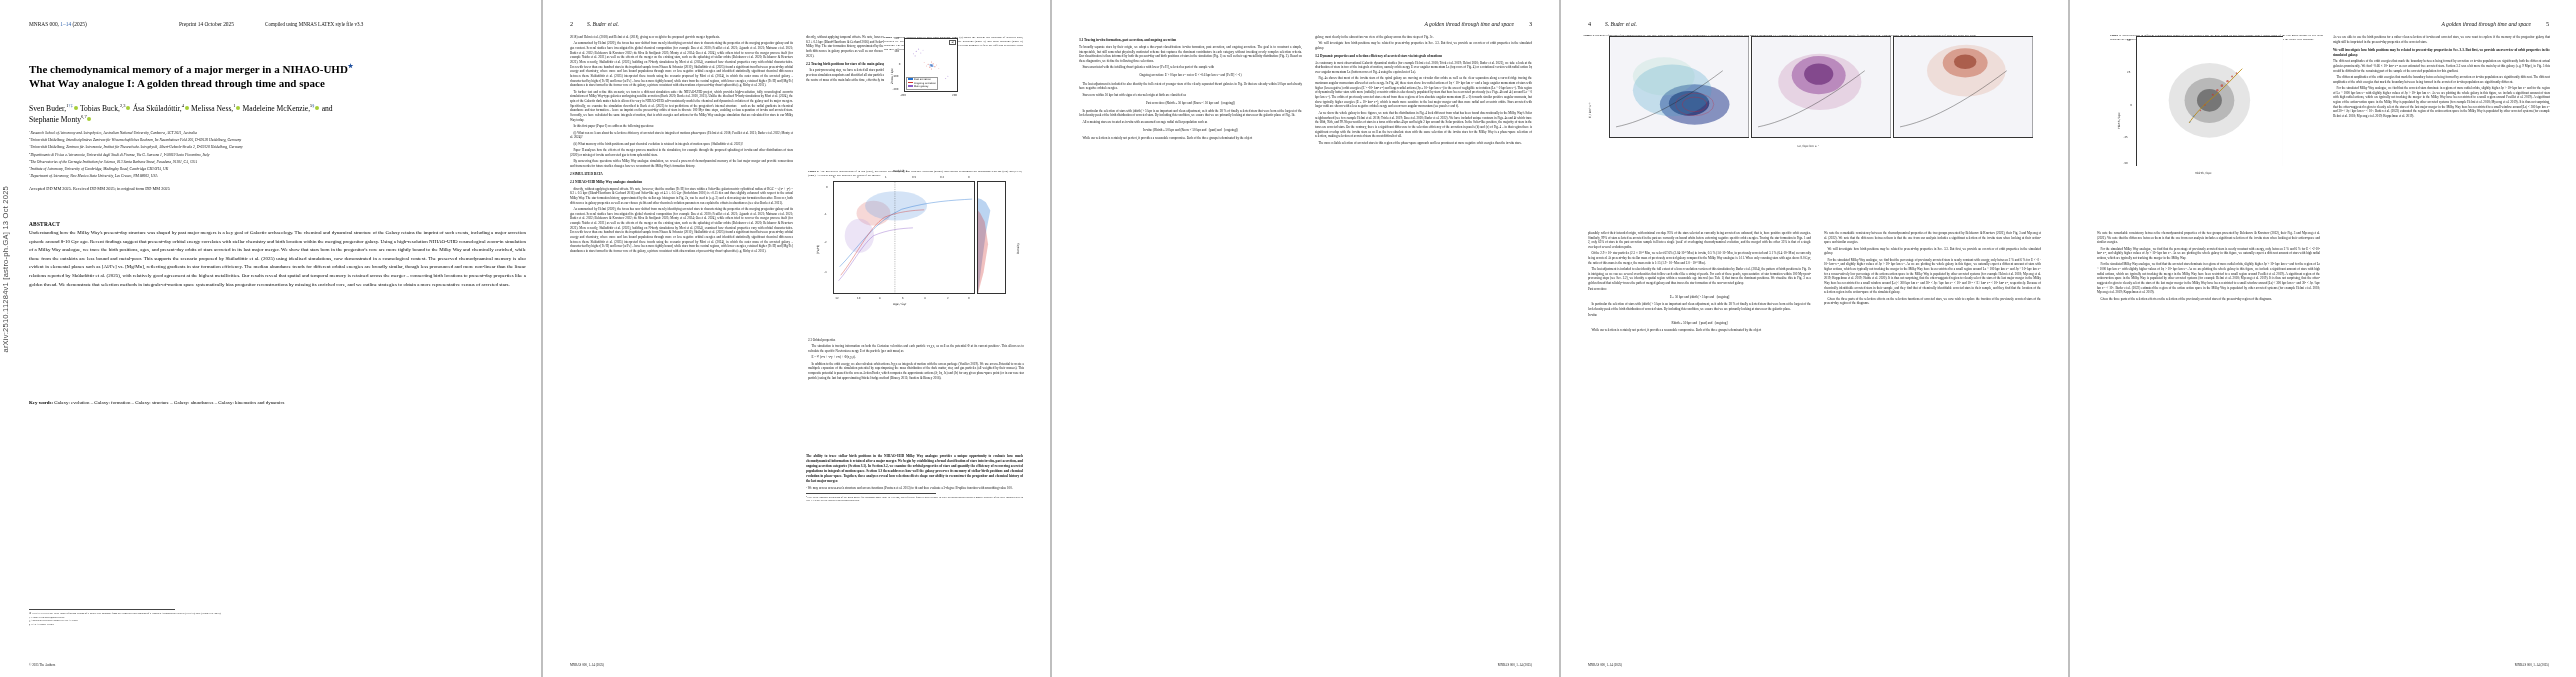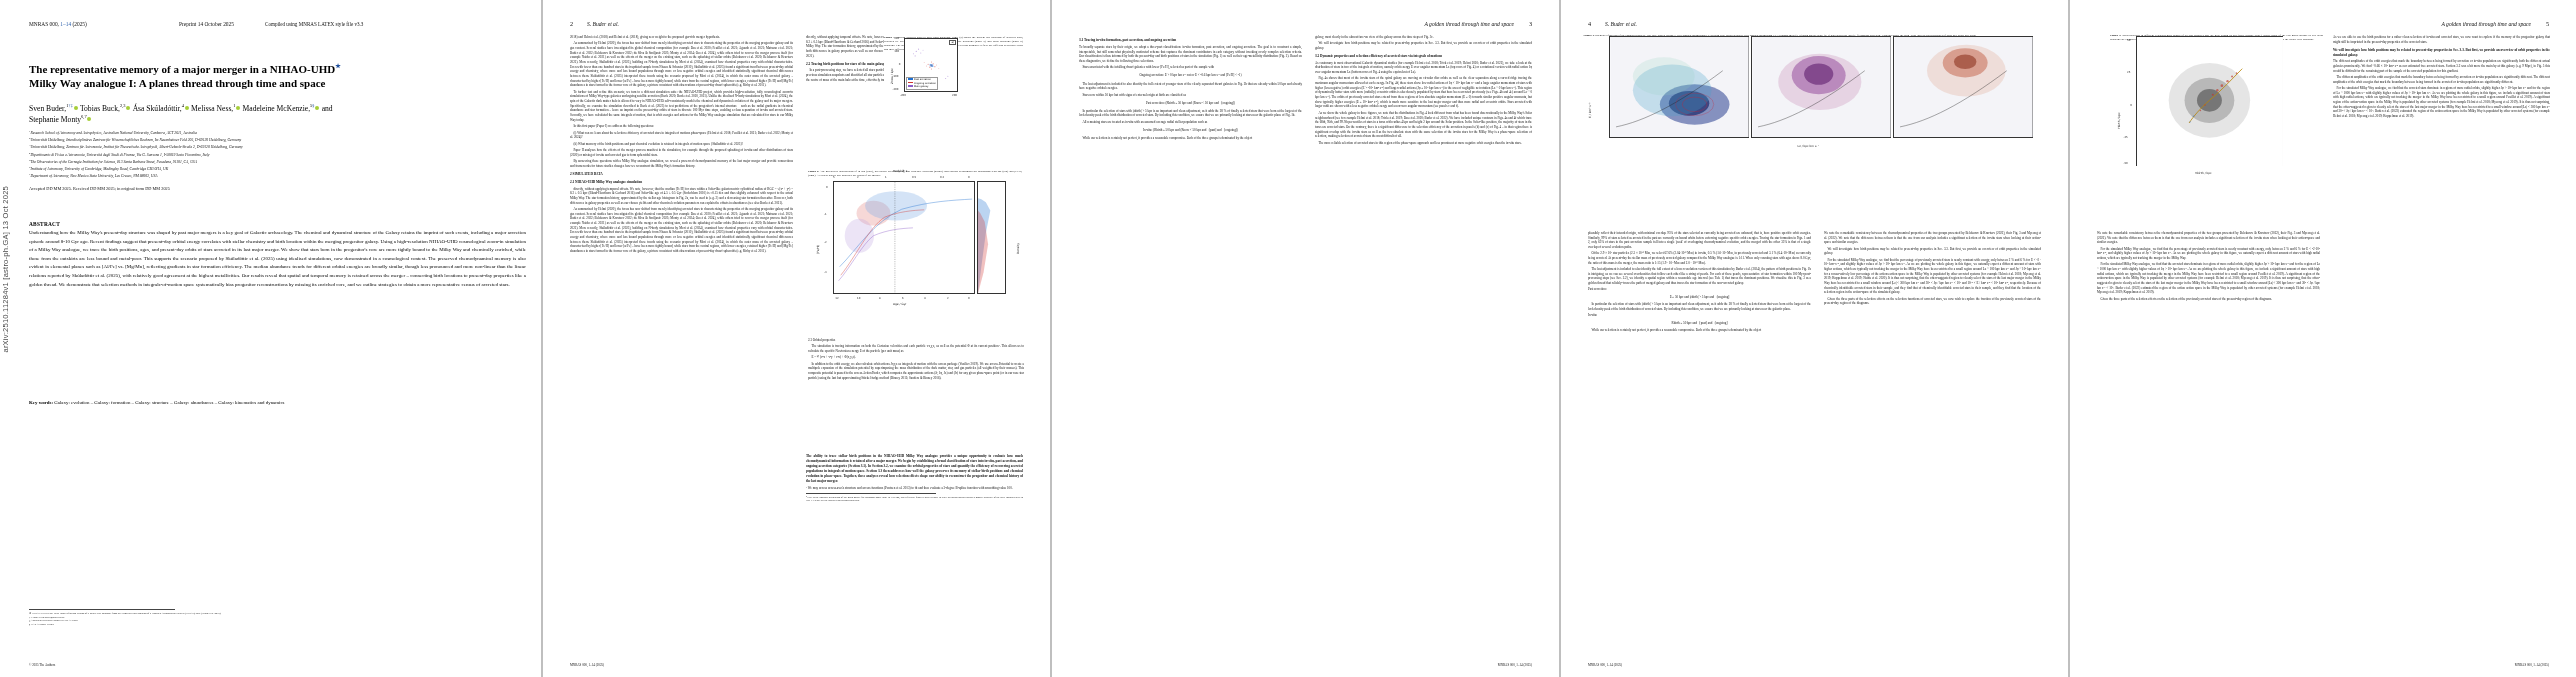--- a/index.html
+++ b/index.html
@@ -66,22 +66,22 @@
       <span>MNRAS 000,</span>
       <span style="color:#2f62ad;">1–14</span>
       <span>(2025)</span>
     </div>
     <div class="runhead" style="left:179px;">Preprint 14 October 2025</div>
     <div class="runhead" style="left:265px;font-size:5.1px;">Compiled using MNRAS LATEX style file v3.3</div>
 
     <div class="arxivstamp">arXiv:2510.11284v1  [astro-ph.GA]  13 Oct 2025</div>
 
     <div class="title">
-      <span>The representative memory of a major merger in a NIHAO-UHD</span><sup>★</sup><br>
-      <span>Milky Way analogue I: A planes thread through time and space</span>
+      <span>The chemodynamical memory of a major merger in a NIHAO-UHD</span><sup>★</sup><br>
+      <span>What Way analogue I: A golden thread through time and space</span>
     </div>
 
     <div class="authors">
       <span>Sven Buder,<sup>1</sup><sup class="dag">†‡</sup><span class="orcid"></span></span>
       <span>Tobias Buck,<sup>2,3</sup><span class="orcid"></span></span>
       <span>Ása Skúladóttir,<sup>4</sup><span class="orcid"></span></span>
       <span>Melissa Ness,<sup>1</sup><span class="orcid"></span></span>
       <span>Madeleine McKenzie,<sup>5</sup><sup class="dag">§</sup><span class="orcid"></span></span>
       and<br>
       <span>Stephanie Monty<sup>6,7</sup><span class="orcid"></span></span>

